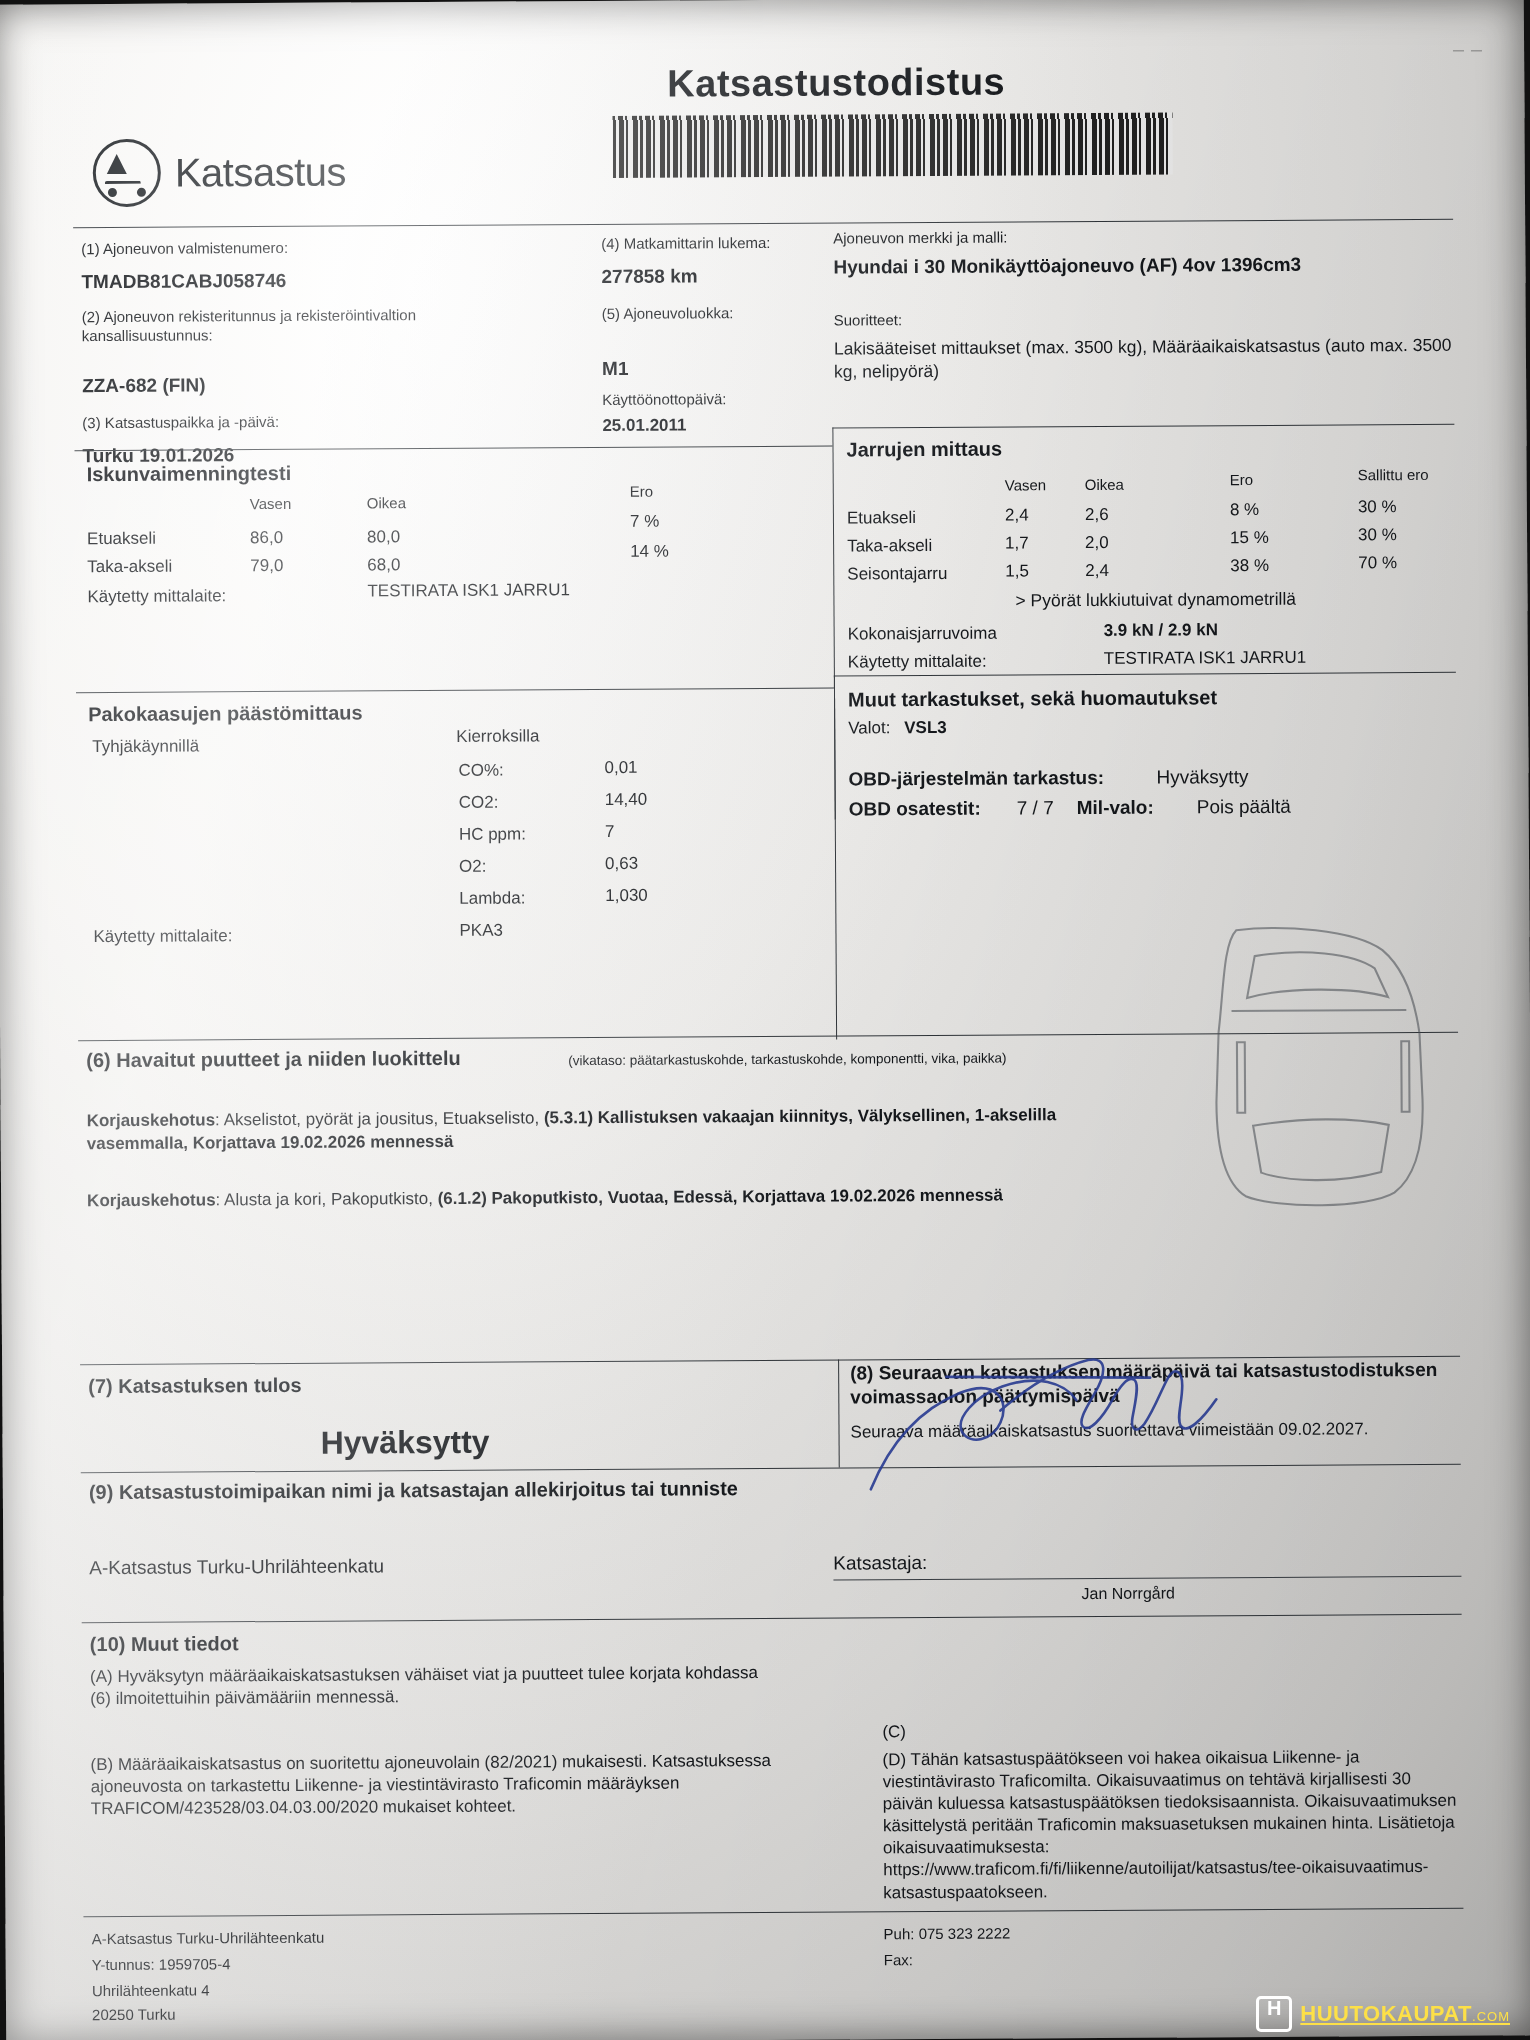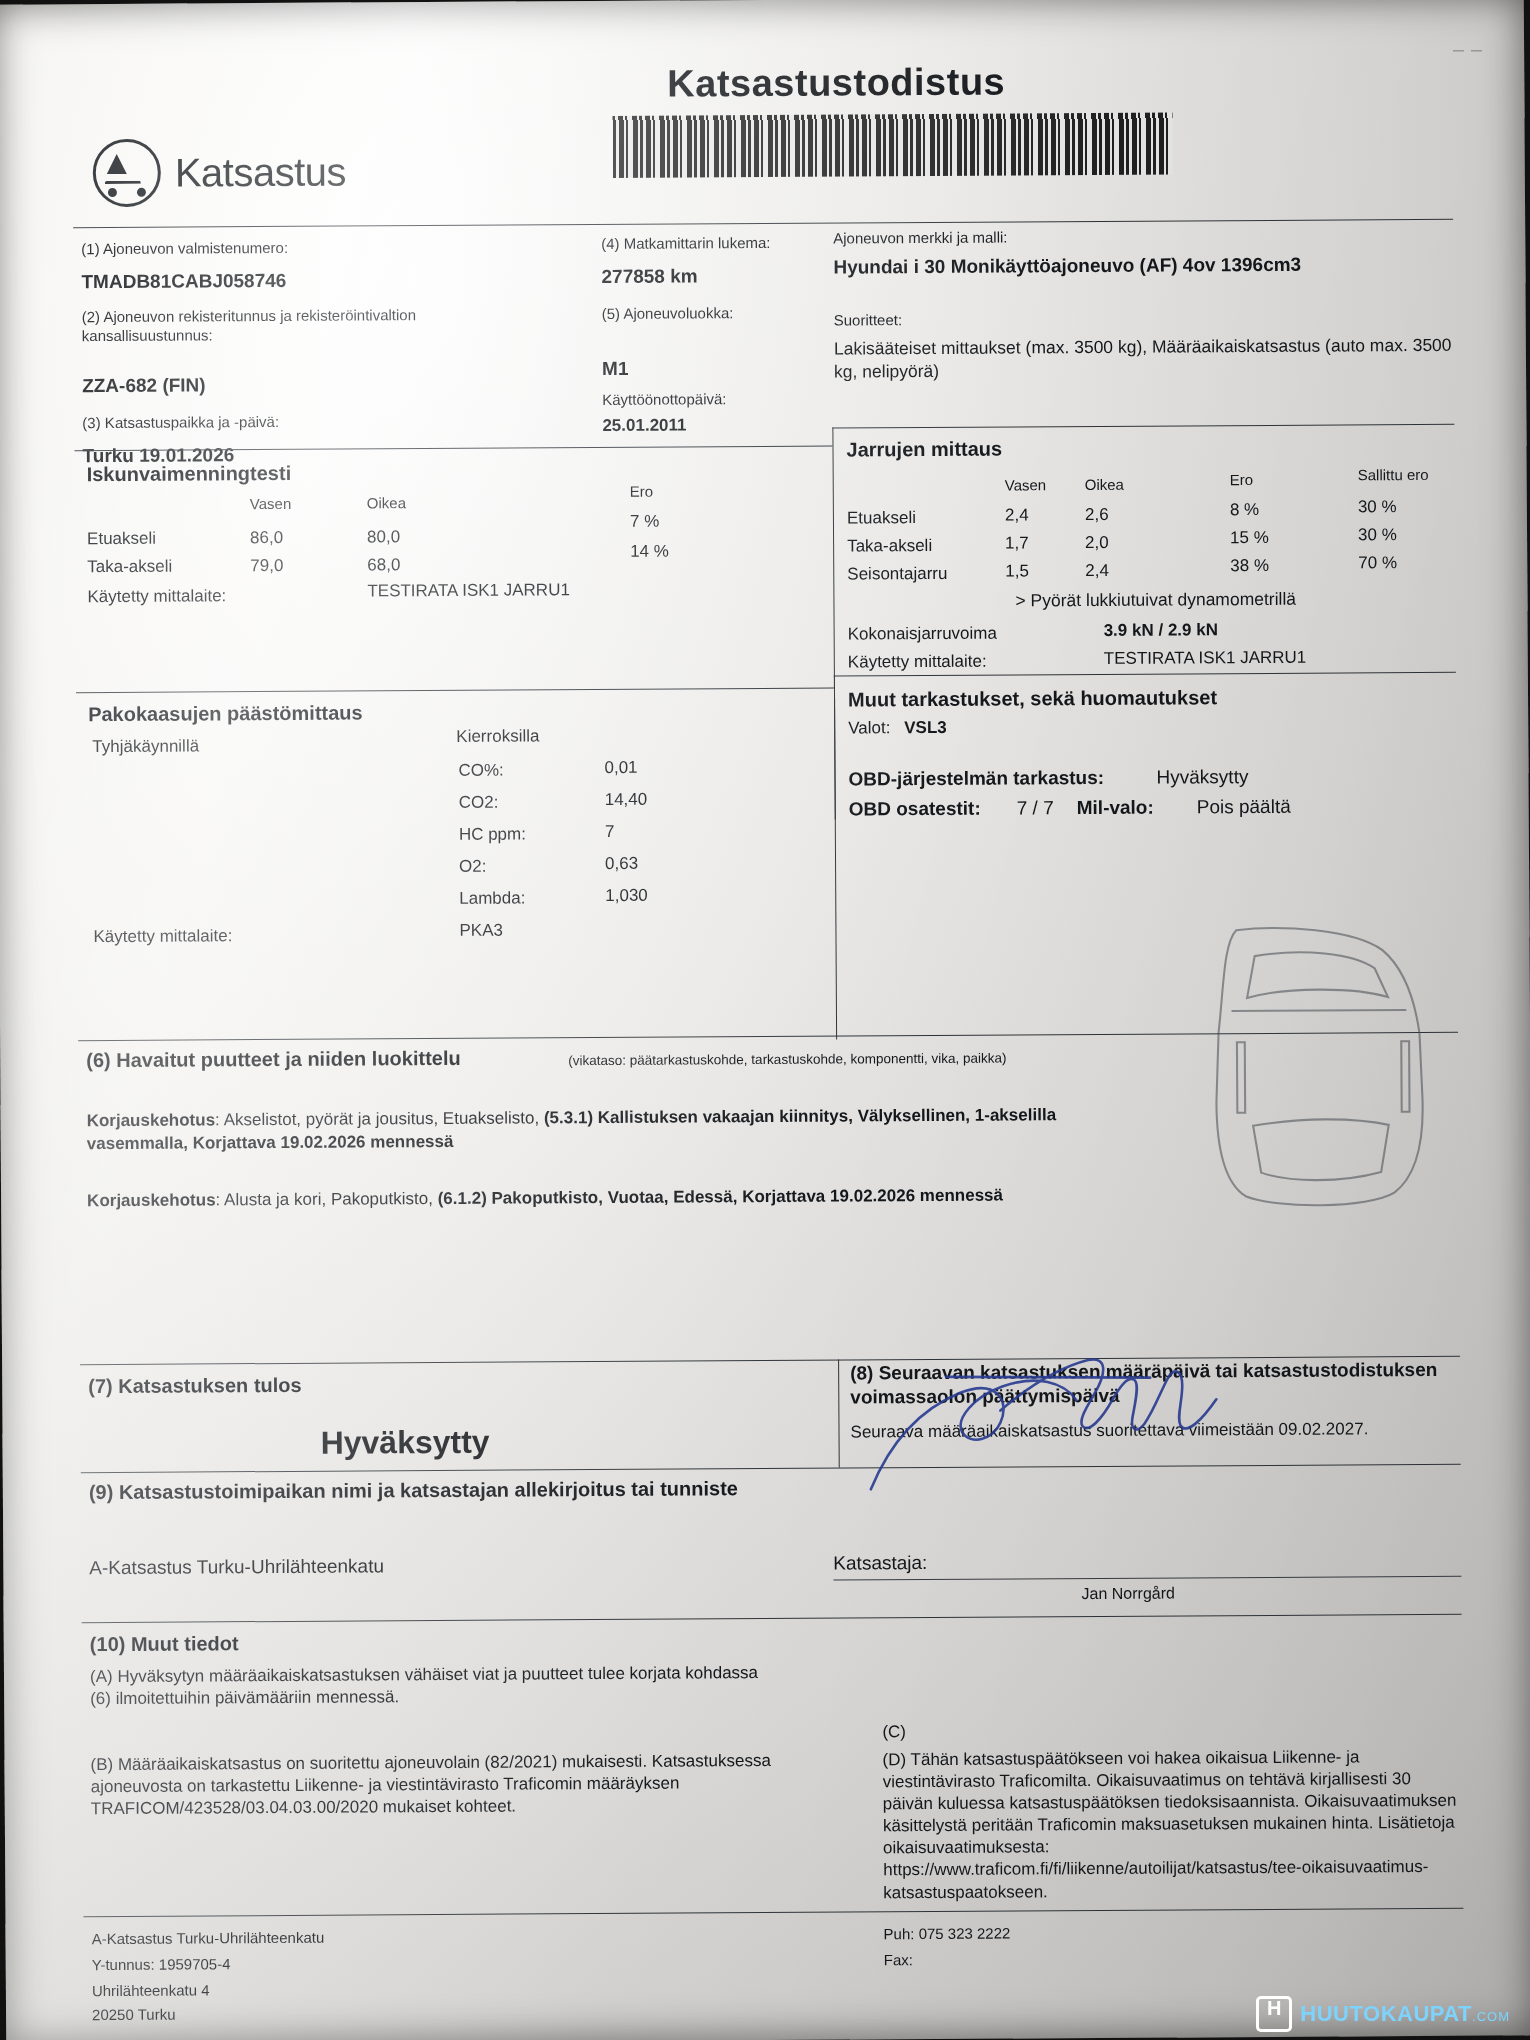--- a/index.html
+++ b/index.html
@@ -159,21 +159,21 @@
     border-radius: 5px;
     position: relative;
   }
   .hk-box:before {
     content: "H";
     position: absolute; left: 0; right: 0; top: -2px;
     text-align: center;
     font-size: 20px; font-weight: bold; color: #fff;
     font-family: "Liberation Sans", sans-serif;
   }
-  .hk-txt { color: #7dd3fc; font-size: 22px; font-weight: bold; letter-spacing: 0.5px; }
+  .hk-txt { color: #fde047; font-size: 22px; font-weight: bold; letter-spacing: 0.5px; text-decoration: underline; }
   .hk-txt .dim { font-weight: normal; font-size: 13px; letter-spacing: 1px; }
 
   .topmark {
     position: absolute; right: 40px; top: 48px;
     color: #6f6f6f; font-size: 11px; letter-spacing: 2px;
   }
 </style>
 </head>
 <body>
 

